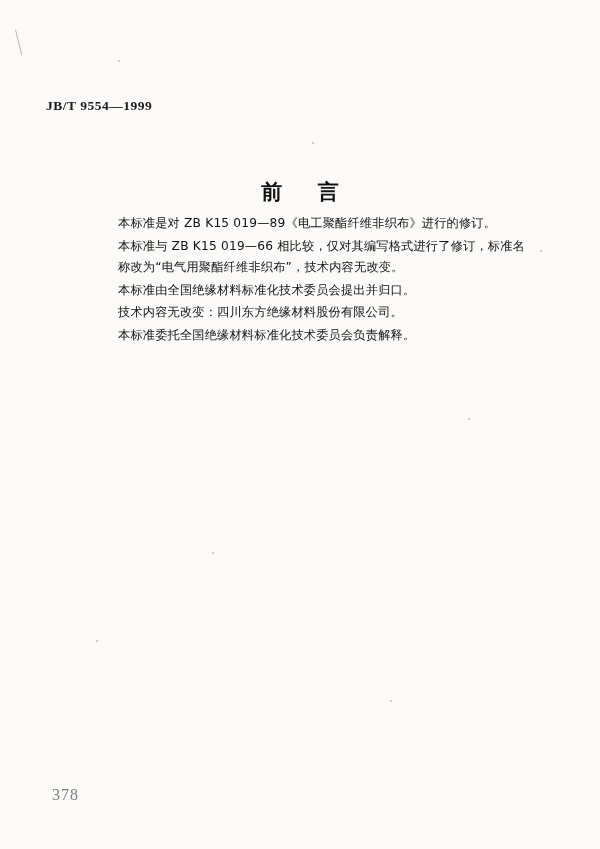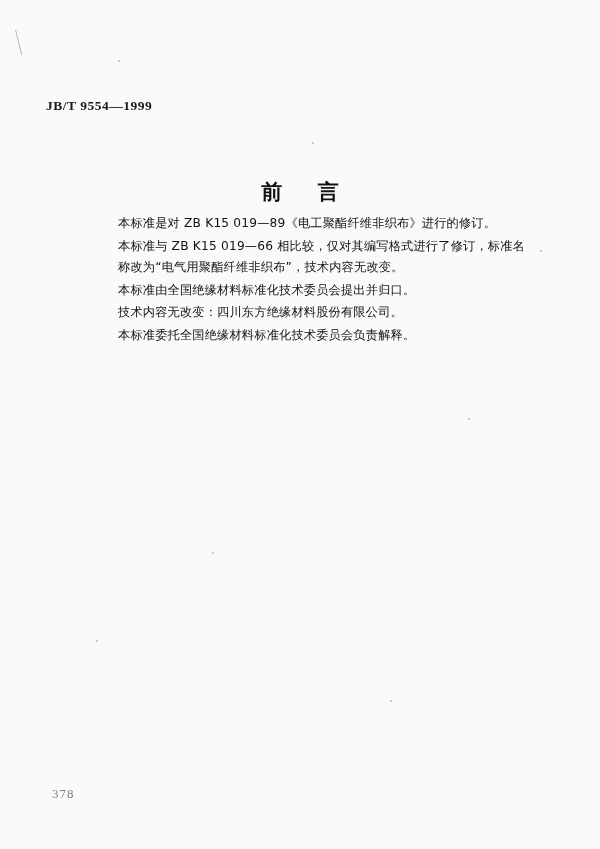--- a/index.html
+++ b/index.html
@@ -89,21 +89,21 @@
   }
   .para.indent {
     text-indent: 0;
     margin-left: 44px;
   }
   .page-number {
     position: absolute;
     left: 52px;
     top: 786px;
     font-family: "Liberation Serif", serif;
-    font-size: 13px;
+    font-size: 16px;
     color: #555;
     letter-spacing: 1px;
     opacity: 0.75;
   }
   .speck {
     position: absolute;
     background: rgba(0,0,0,0.25);
     border-radius: 50%;
   }
 </style>

